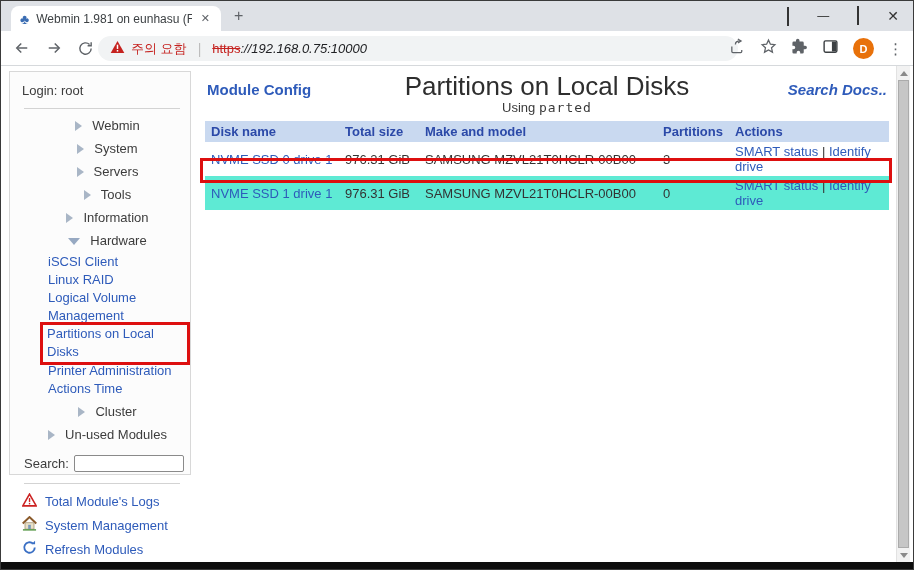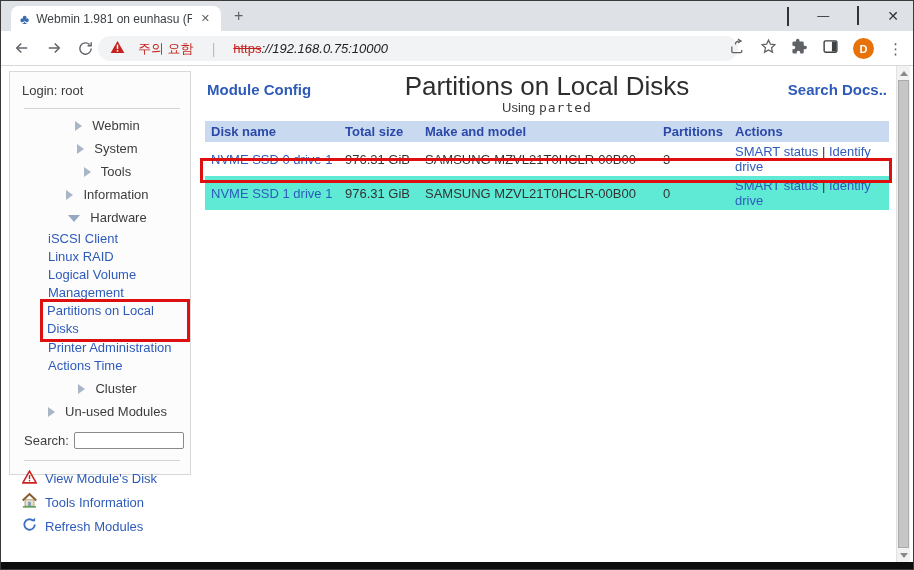--- a/index.html
+++ b/index.html
@@ -20,21 +20,21 @@
   .maxbox { width:10px; height:10px; border:1px solid #333; }
   .chev { width:10px; height:10px; border-right:2px solid #333; border-bottom:2px solid #333;
           transform:rotate(45deg) scale(.7); margin-top:-4px; }
 
   
   .toolbar { position:absolute; left:0; top:30px; right:0; height:35px; background:#fff;
              border-bottom:1px solid #d6d9dc; }
   .nav-icons { position:absolute; left:12px; top:5px; height:24px; display:flex; gap:14px; align-items:center; }
   .nav-icons svg { display:block; }
   .omnibox { position:absolute; left:97px; top:5px; width:640px; height:25px; background:#f1f3f4;
-             border-radius:13px; display:flex; align-items:center; padding:0 12px; gap:13px; font-size:13px; }
+             border-radius:13px; display:flex; align-items:center; padding:0 12px; gap:6px; font-size:13px; }
   .warn-text { color:#c5221f; }
   .omni-div { color:#bdbdbd; margin:0 5px; font-size:14px; }
   .url-scheme { color:#c5221f; text-decoration:line-through; }
   .url-rest { color:#202124;font-style:italic; }
   .toolbar-right { position:absolute; right:10px; top:5px; height:25px; display:flex; align-items:center; gap:14px; }
   .avatar { width:21px; height:21px; border-radius:50%; background:#e8710a; color:#fff; font-size:11px;
             font-weight:bold; display:flex; align-items:center; justify-content:center; }
   .kebab { font-size:15px; color:#5f6368; }
 
   
@@ -58,21 +58,21 @@
   .search-row { display:flex; align-items:center; gap:5px; margin:6px 0 4px 2px; height:22px; }
   .search-input { width:110px; height:17px; border:1px solid #8a8a8a; border-radius:2px; font-size:12px; padding:0 3px; }
   .foot-link { display:flex; align-items:center; gap:8px; height:24px; color:#2e5bba; text-decoration:none; }
   .foot-link svg { flex:0 0 auto; }
 
   
   .main { position:absolute; left:196px; top:0; width:700px; height:100%; }
   .module-config, .search-docs { position:absolute; top:15px; color:#2e5bba; font-weight:bold;
                                  font-size:15px; text-decoration:none; }
   .module-config { left:10px; }
-  .search-docs { right:10px; }
+  .search-docs { right:10px;font-style:italic; }
   .main-title { padding-top:7px; text-align:center; font-size:26px; line-height:27px; color:#2e2e2e; }
   .main-subtitle { text-align:center; font-size:13px; line-height:15px; color:#3a3a3a; }
   .subtitle-command { font-family:"DejaVu Sans Mono", monospace; letter-spacing:1px; }
   .disk-table { margin:6px 8px 0; width:684px; border-collapse:collapse; font-size:13px; }
   .disk-table th { background:#c9d9f0; color:#2b49a8; text-align:left; font-weight:bold;
                    padding:2px 6px; height:21px; }
   .disk-table td { padding:2px 6px; height:20px; color:#333; }
   .disk-table tr.alt td { background:#5eead4; }
   .c-disk { width:134px; } .c-size { width:80px; } .c-model { width:238px; }
   .c-part { width:72px; } .c-act { width:160px; }
@@ -187,20 +187,24 @@
       <div class="cat">
         <span class="tri-r"></span>
         <span>Webmin</span>
       </div>
       <div class="cat">
         <span class="tri-r"></span>
         <span>System</span>
       </div>
       <div class="cat">
         <span class="tri-r"></span>
+        <span>Servers</span>
+      </div>
+      <div class="cat">
+        <span class="tri-r"></span>
         <span>Tools</span>
       </div>
       <div class="cat">
         <span class="tri-r"></span>
         <span>Information</span>
       </div>
       <div class="cat">
         <span class="tri-d"></span>
         <span>Hardware</span>
       </div>
@@ -230,32 +234,32 @@
       <hr class="side-hr">
 
       <a class="foot-link" href="#">
         <span>
           <svg width="15" height="14" viewBox="0 0 16 15">
               <path d="M8 1.2 L15.2 13.8 H.8 Z" fill="#fff" stroke="#cc2222" stroke-width="1.7"></path>
               <rect x="7.3" y="5.4" width="1.5" height="4.2" fill="#cc2222"></rect>
               <rect x="7.3" y="10.6" width="1.5" height="1.6" fill="#cc2222"></rect>
             </svg>
         </span>
-        <span>View Module's Disk</span>
+        <span>Total Module's Logs</span>
       </a>
       <a class="foot-link" href="#">
         <span>
           <svg width="15" height="15" viewBox="0 0 16 16">
               <path d="M.8 8 L8 1.2 L15.2 8" fill="none" stroke="#8a5a2a" stroke-width="2.2"></path>
               <rect x="3.2" y="7.2" width="9.6" height="6.8" fill="#e9e0c6" stroke="#a09070" stroke-width="0.8"></rect>
               <rect x="6.6" y="9.4" width="2.8" height="4.6" fill="#7a98b8"></rect>
               <rect x="1" y="14" width="14" height="1.6" fill="#5a9a4a"></rect>
             </svg>
         </span>
-        <span>Tools Information</span>
+        <span>System Management</span>
       </a>
       <a class="foot-link" href="#">
         <span>
           <svg width="15" height="15" viewBox="0 0 16 16">
               <path d="M13.6 8a5.6 5.6 0 1 1-1.9-4.2" fill="none" stroke="#3a6fc4" stroke-width="2"></path>
               <path d="M13.9 0.8 L13.9 4.6 L10.1 4.6 Z" fill="#3a6fc4"></path>
             </svg>
         </span>
         <span>Refresh Modules</span>
       </a>

